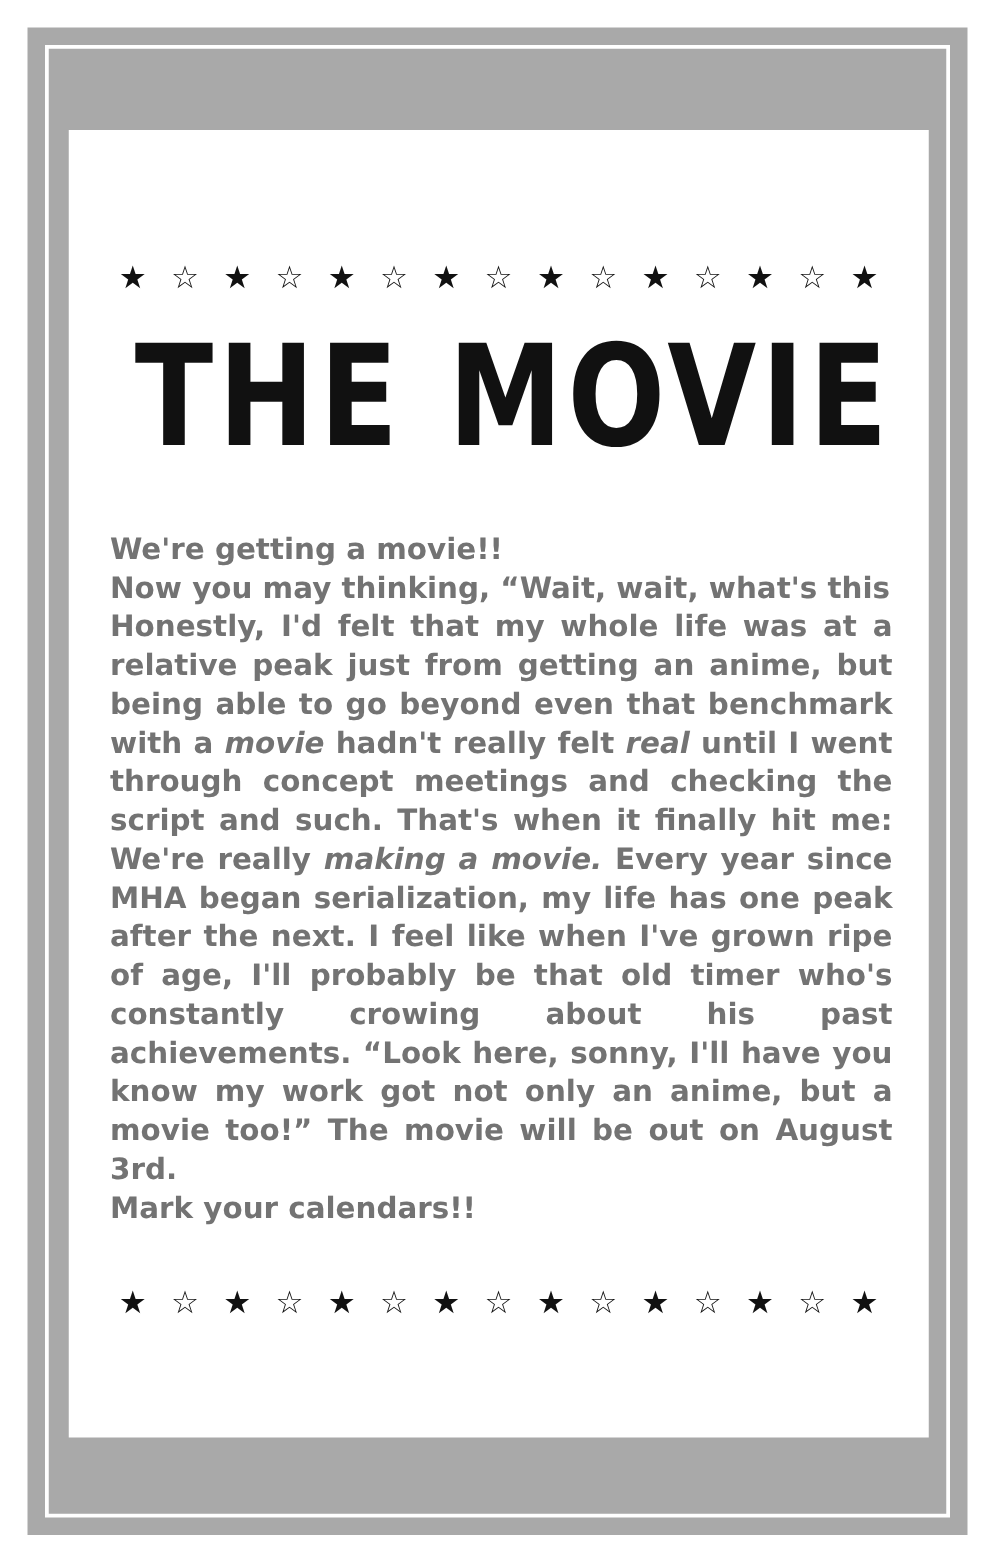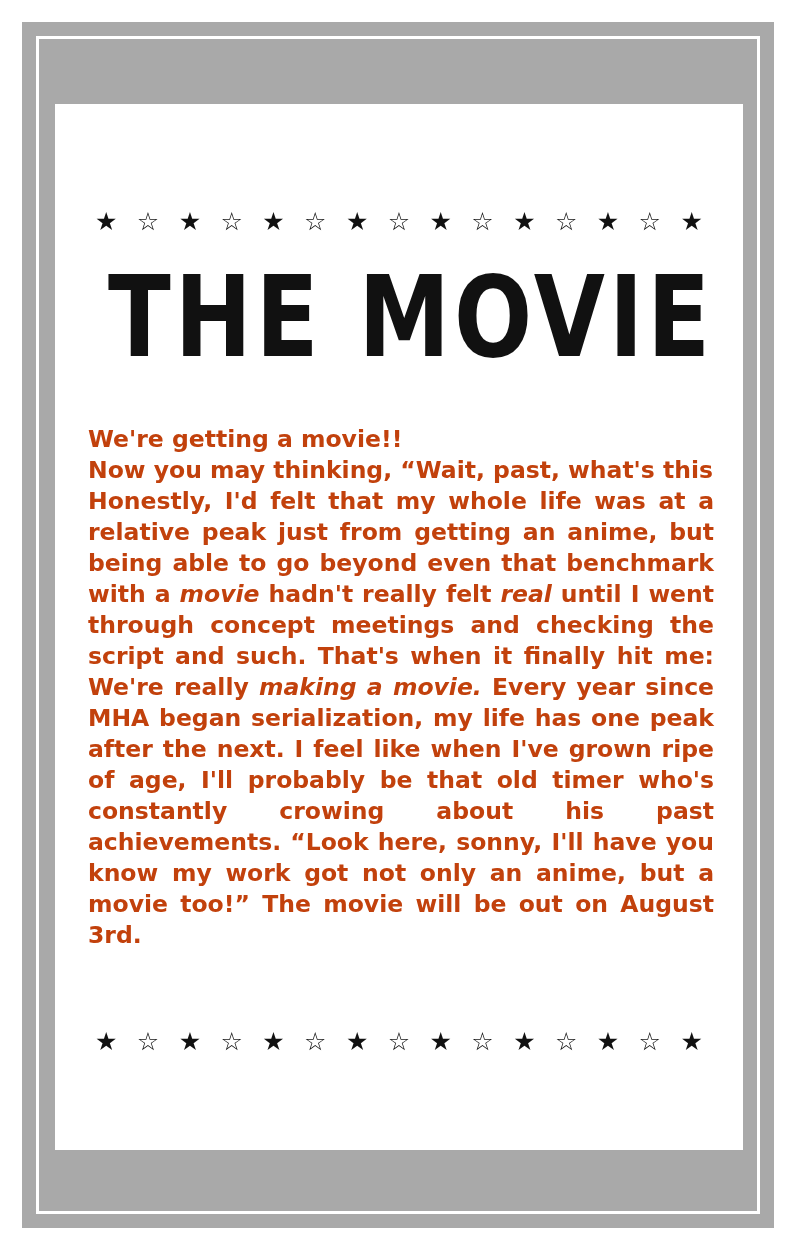--- a/index.html
+++ b/index.html
@@ -91,21 +91,21 @@
 
   .body-text {
     position: absolute;
     left: 33px;
     top: 320px;
     width: 626px;
     font-family: "DejaVu Sans", sans-serif;
     font-size: 23.5px;
     line-height: 31px;
     font-weight: 600;
-    color: #c2410c;
+    color: #737373;
     text-align: justify;
     text-justify: inter-word;
   }
   .body-text p {
     margin: 0;
   }
   .body-text .nojust {
     text-align: left;
   }
   .body-text em {
@@ -138,22 +138,23 @@
       <span>☆</span>
       <span>★</span>
       <span>☆</span>
       <span>★</span>
     </div>
 
     <div class="title">THE MOVIE</div>
 
     <div class="body-text">
       <p class="nojust">We're getting a movie!!</p>
-      <p class="nojust">Now you may thinking, “Wait, past, what's this</p>
+      <p class="nojust">Now you may thinking, “Wait, wait, what's this</p>
       <p><span>Honestly, I'd felt that my whole life was at a relative peak just from getting an anime, but being able to go beyond even that benchmark with a </span><em>movie</em><span> hadn't really felt </span><em>real</em><span> until I went through concept meetings and checking the script and such. That's when it finally hit me: We're really </span><em>making a movie.</em><span> Every year since MHA began serialization, my life has one peak after the next. I feel like when I've grown ripe of age, I'll probably be that old timer who's constantly crowing about his past achievements. “Look here, sonny, I'll have you know my work got not only an anime, but a movie too!” The movie will be out on August 3rd.</span></p>
+      <p class="nojust">Mark your calendars!!</p>
     </div>
 
     <div class="stars-row bottom">
       <span>★</span>
       <span>☆</span>
       <span>★</span>
       <span>☆</span>
       <span>★</span>
       <span>☆</span>
       <span>★</span>

